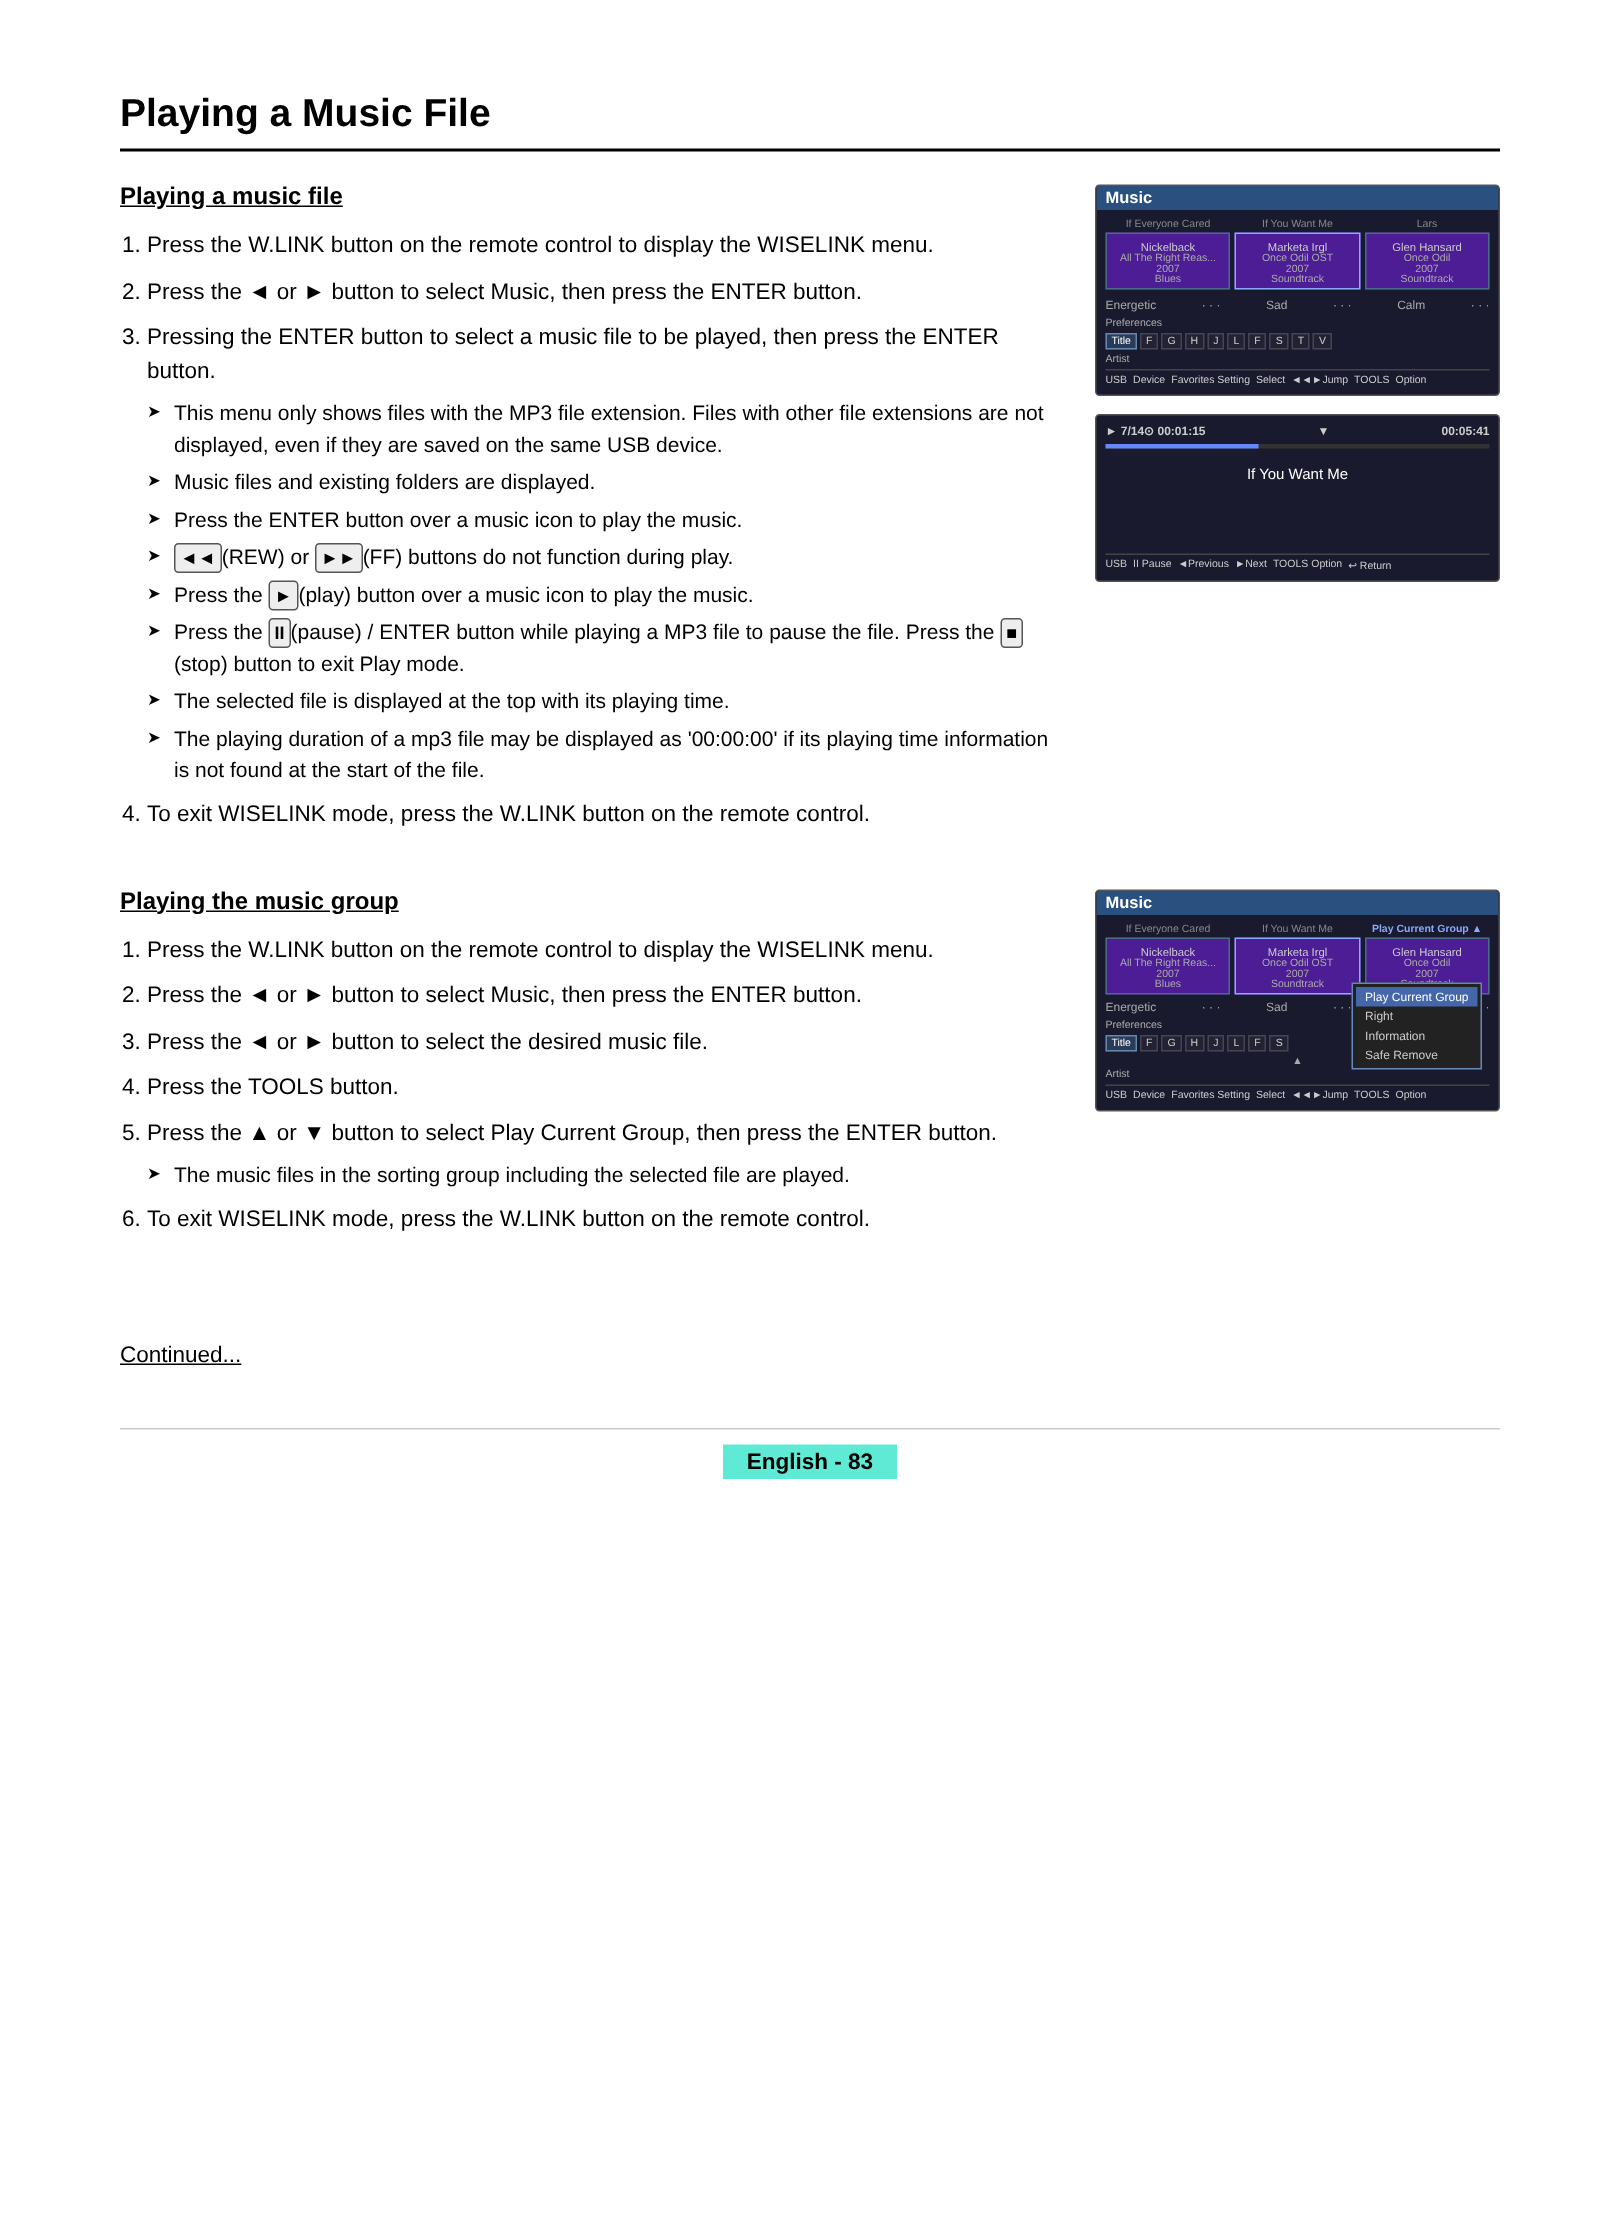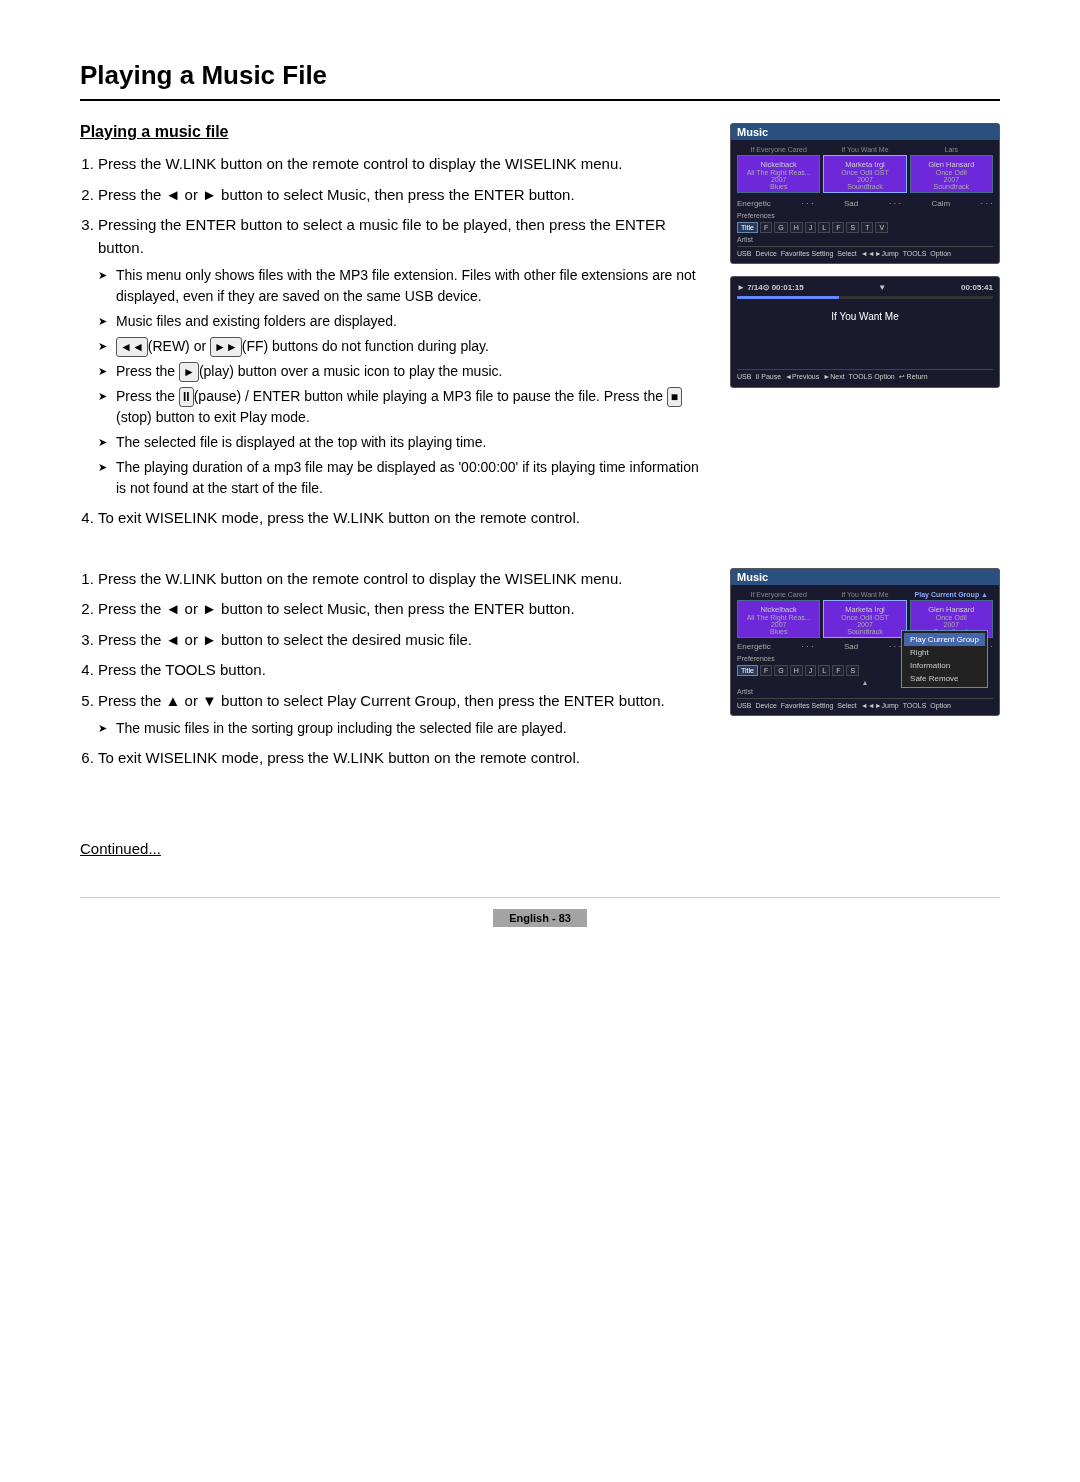--- a/index.html
+++ b/index.html
@@ -86,21 +86,21 @@
       padding: 6px;
       color: #fff;
       font-size: 9px;
     }
     .music-categories {
       display: flex;
       gap: 3px;
       margin-bottom: 6px;
     }
     .cat-box {
-      background: #6d28d9;
+      background: #4c1d95;
       border: 1px solid #4a6a8a;
       flex: 1;
       padding: 2px 3px;
       font-size: 8px;
       color: #ccc;
       text-align: center;
     }
     .cat-box.active {
       border-color: #88aaff;
       color: #fff;
@@ -187,23 +187,23 @@
       margin-bottom: 20px;
     }
     .footer {
       text-align: center;
       margin-top: 40px;
       border-top: 1px solid #ccc;
       padding-top: 10px;
     }
     .footer-label {
       display: inline-block;
-      background: #a3a3a3;
+      background: #5eead4;
       padding: 3px 16px;
-      font-size: 11px;
+      font-size: 15px;
       font-weight: bold;
     }
     .inline-icon {
       display: inline-block;
       border: 1px solid #555;
       border-radius: 3px;
       padding: 0 3px;
       font-size: 12px;
       font-weight: bold;
       background: #eee;
@@ -261,20 +261,21 @@
 
         <li>
           Press the ◄ or ► button to select <span class="bold">Music</span>, then press the <span class="bold">ENTER</span> button.
         </li>
 
         <li>
           Pressing the <span class="bold">ENTER</span> button to select a music file to be played, then press the <span class="bold">ENTER</span> button.
           <ul class="sub-list">
             <li>This menu only shows files with the MP3 file extension. Files with other file extensions are not displayed, even if they are saved on the same USB device.</li>
             <li>Music files and existing folders are displayed.</li>
+            <li>Press the <span class="bold">ENTER</span> button over a music icon to play the music.</li>
             <li><span class="inline-icon">◄◄</span>(REW) or <span class="inline-icon">►►</span>(FF) buttons do not function during play.</li>
             <li>Press the <span class="inline-icon">►</span>(play) button over a music icon to play the music.</li>
             <li>Press the <span class="inline-icon">II</span>(pause) / <span class="bold">ENTER</span> button while playing a MP3 file to pause the file. Press the <span class="inline-icon">■</span>(stop) button to exit Play mode.</li>
             <li>The selected file is displayed at the top with its playing time.</li>
             <li>The playing duration of a mp3 file may be displayed as '00:00:00' if its playing time information is not found at the start of the file.</li>
           </ul>
         </li>
 
         <li>
           To exit <span class="bold">WISELINK</span> mode, press the <span class="bold">W.LINK</span> button on the remote control.
@@ -367,20 +368,21 @@
             <span>TOOLS Option</span>
             <span>↩ Return</span>
           </div>
         </div>
       </div>
     </div>
   </div>
 
   <div class="section2 content-area">
     <div class="text-col">
+      <h2 class="section-title">Playing the music group</h2>
       <ol>
         <li>
           Press the <span class="bold">W.LINK</span> button on the remote control to display the <span class="bold">WISELINK</span> menu.
         </li>
         <li>
           Press the ◄ or ► button to select <span class="bold">Music</span>, then press the <span class="bold">ENTER</span> button.
         </li>
         <li>
           Press the ◄ or ► button to select the desired music file.
         </li>

